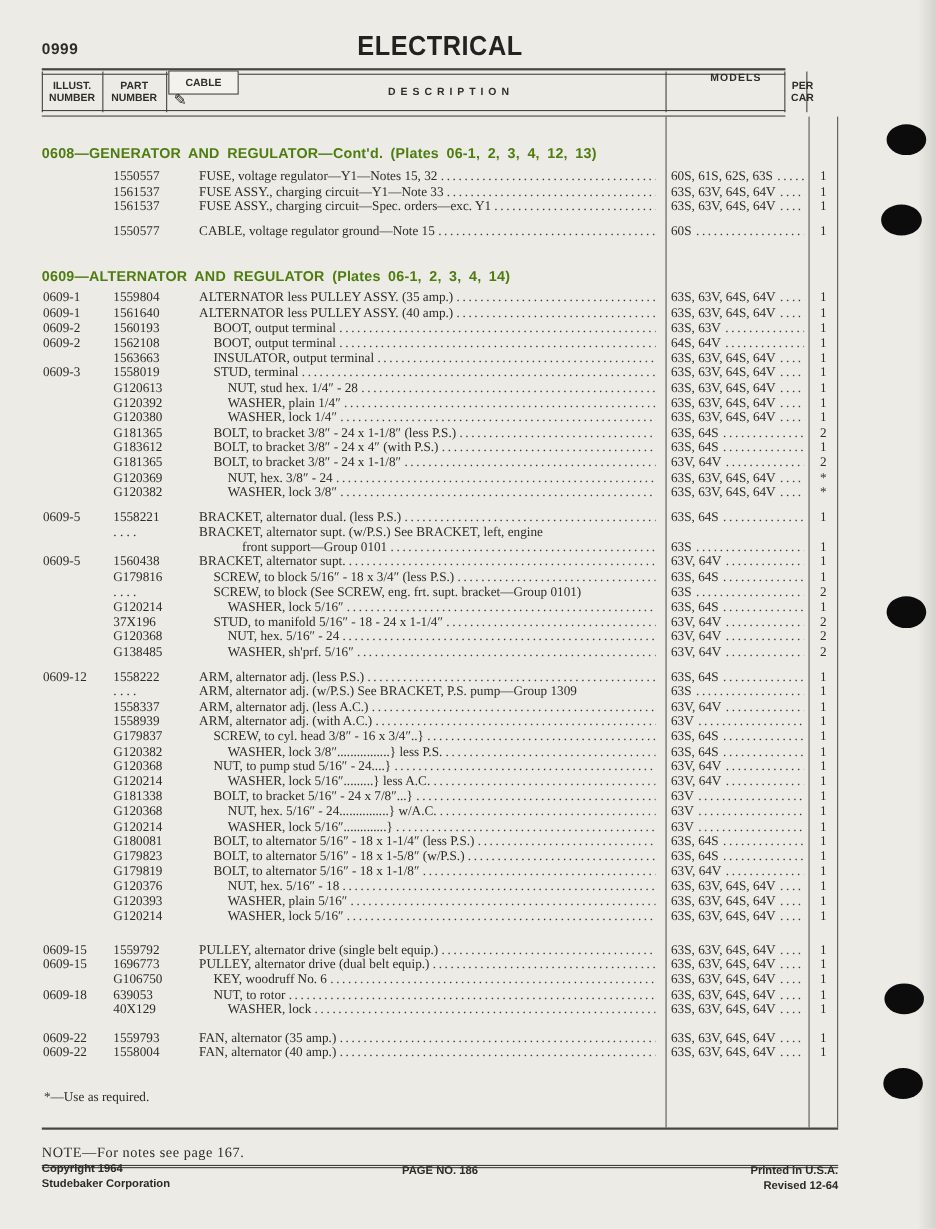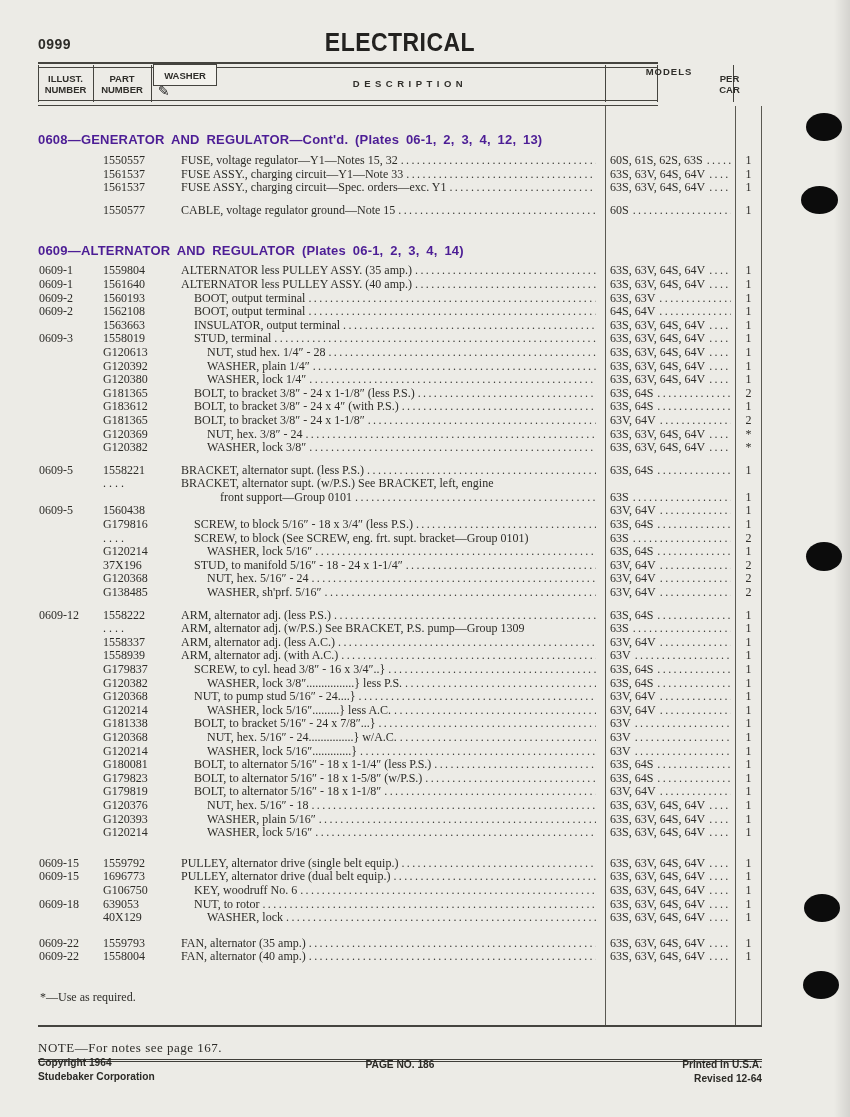--- a/index.html
+++ b/index.html
@@ -13,21 +13,21 @@
   .hole{position:absolute;background:#0c0c0c;border-radius:50%;}
 
   
   #page-code{position:absolute;left:38px;top:36px;
     font-family:"Liberation Sans",sans-serif;font-weight:bold;font-size:14px;letter-spacing:.5px;}
   #page-title{position:absolute;left:38px;top:28px;width:724px;text-align:center;margin:0;
     font-family:"Liberation Sans",sans-serif;font-weight:bold;font-size:25px;letter-spacing:.5px;
     transform:scaleX(.92);color:#232220;}
 
   
-  .thead{position:absolute;left:38px;top:62px;width:620px;height:44px;}
+  .thead{position:absolute;left:38px;top:62px;width:676px;height:44px;}
   .rule-top{position:absolute;top:0;left:0;right:0;height:3px;
     border-top:2px solid #45443f;border-bottom:1px solid #45443f;}
   .rule-bot{position:absolute;bottom:0;left:0;right:0;height:4px;
     border-top:1.5px solid #45443f;border-bottom:1.5px solid #45443f;}
   .thead .v{position:absolute;top:3px;bottom:4px;width:1px;background:#45443f;}
   .hlab{position:absolute;font-family:"Liberation Sans",sans-serif;font-weight:bold;
     font-size:9.5px;line-height:11px;text-align:center;color:#2f2e2a;}
   #h-illust{left:0;width:55px;top:11px;}
   #h-part{left:55px;width:58px;top:11px;}
   #h-desc{left:177px;width:390px;top:16px;letter-spacing:4.5px;}
@@ -39,21 +39,21 @@
   .pencil{position:absolute;left:120px;top:21px;font-size:14px;color:#222;
     font-family:"DejaVu Sans",sans-serif;}
 
   
   .tbody{position:absolute;left:38px;top:106px;width:724px;height:919px;
     border-bottom:2px solid #45443f;}
   .tbody .v{position:absolute;top:0;bottom:0;width:1px;background:#5a5952;}
   .tbody .v-right{position:absolute;top:0;bottom:0;right:0;width:1px;background:#5a5952;}
 
   .section-heading{font-family:"Liberation Sans",sans-serif;font-weight:bold;font-size:13px;
-    letter-spacing:.2px;word-spacing:3px;color:#4c1d95;margin:26px 0 2px 0;height:16px;line-height:16px;}
+    letter-spacing:.2px;word-spacing:3px;color:#4d7c0f;margin:26px 0 2px 0;height:16px;line-height:16px;}
   .tbody > .section-heading:first-child{margin-top:18px;}
   .group{margin-top:8px;}
 
   .row{position:relative;height:13.6px;line-height:13.6px;font-size:12px;white-space:nowrap;}
   .c-illust{position:absolute;left:1px;}
   .c-part{position:absolute;left:65px;}
   .c-desc{position:absolute;left:143px;width:415px;display:flex;align-items:baseline;}
   .d-text{flex:0 0 auto;}
   .leader{flex:1 1 auto;overflow:hidden;white-space:nowrap;margin-left:3px;color:#3d3c37;}
   .leader::before{content:"..........................................................................................................................................";letter-spacing:2.4px;}
@@ -88,21 +88,21 @@
   <div class="v" style="right:0"></div>
   <div class="hlab" id="h-illust">
     <div>ILLUST.</div>
     <div>NUMBER</div>
   </div>
   <div class="hlab" id="h-part">
     <div>PART</div>
     <div>NUMBER</div>
   </div>
   <div class="chbox">
-    <span>WASHER</span>
+    <span>CABLE</span>
   </div>
   <span class="pencil">✎</span>
   <div class="hlab" id="h-desc">DESCRIPTION</div>
   <div class="hlab" id="h-models">MODELS</div>
   <div class="hlab" id="h-per">
     <div>PER</div>
     <div>CAR</div>
   </div>
 </div>
 
@@ -350,21 +350,21 @@
           <span class="leader"></span>
         </span>
         <span class="c-per">*</span>
       </div>
     </div>
     <div class="group" style="margin-top: 9px;">
       <div class="row">
         <span class="c-illust">0609-5</span>
         <span class="c-part">1558221</span>
         <span class="c-desc">
-          <span class="d-text" style="padding-left: 0px;">BRACKET, alternator supt. (less P.S.)</span>
+          <span class="d-text" style="padding-left: 0px;">BRACKET, alternator dual. (less P.S.)</span>
           <span class="leader"></span>
         </span>
         <span class="c-models">
           <span class="m-text">63S, 64S</span>
           <span class="leader"></span>
         </span>
         <span class="c-per">1</span>
       </div>
       <div class="row">
         <span class="c-illust"></span>
@@ -384,20 +384,24 @@
         </span>
         <span class="c-models">
           <span class="m-text">63S</span>
           <span class="leader"></span>
         </span>
         <span class="c-per">1</span>
       </div>
       <div class="row">
         <span class="c-illust">0609-5</span>
         <span class="c-part">1560438</span>
+        <span class="c-desc">
+          <span class="d-text" style="padding-left: 0px;">BRACKET, alternator supt.</span>
+          <span class="leader"></span>
+        </span>
         <span class="c-models">
           <span class="m-text">63V, 64V</span>
           <span class="leader"></span>
         </span>
         <span class="c-per">1</span>
       </div>
       <div class="row">
         <span class="c-illust"></span>
         <span class="c-part">G179816</span>
         <span class="c-desc">

